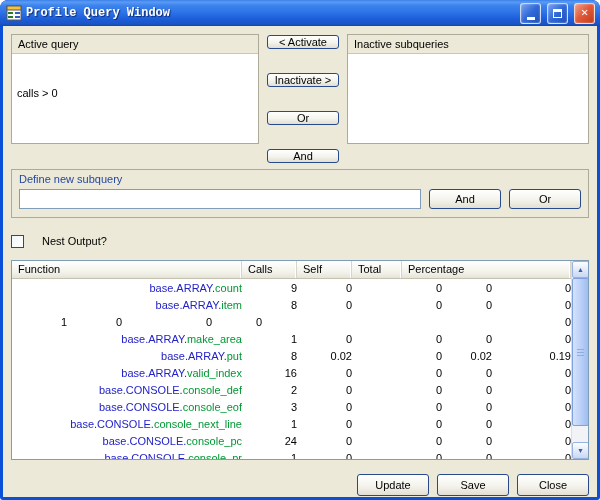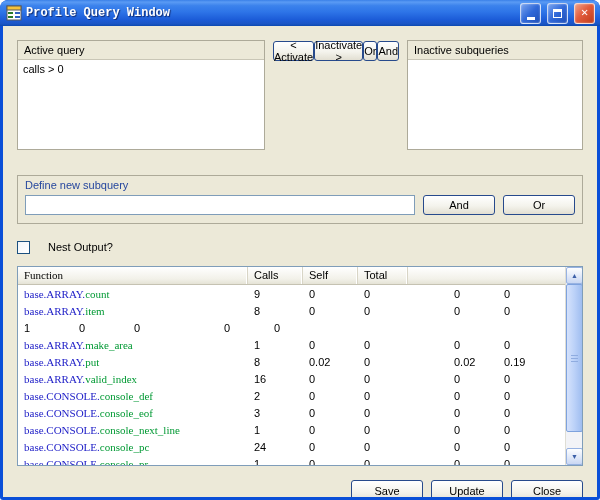--- a/index.html
+++ b/index.html
@@ -36,34 +36,34 @@
     margin-left:2px; cursor:pointer; position:relative;
     background:linear-gradient(135deg,#7AA4F0 0%,#3068D8 50%,#1E4FB8 100%);
     box-shadow:inset 0 0 2px rgba(255,255,255,.5);
   }
   .tb-btn.close { background:linear-gradient(135deg,#F0A088 0%,#E25C3C 45%,#C03A18 100%); }
   .glyph-min { width:8px; height:3px; background:#fff; margin-top:10px; }
   .glyph-max { width:9px; height:9px; border:1px solid #fff; border-top:3px solid #fff; }
   .glyph-close { color:#fff; font-size:12px; font-weight:bold; line-height:1; }
 
   
-  .client { flex:1; background:#ECE9D8; padding:14px; position:relative; overflow:hidden; }
+  .client { flex:1; background:#ECE9D8; padding:8px; position:relative; overflow:hidden; }
 
   .groupbox {
     border:1px solid #ADAA99;
     background:#ECE9D8;
     display:flex; flex-direction:column;
   }
   .group-label { height:18px; padding:3px 0 0 6px; color:#000; }
   .group-list { flex:1; background:#fff; border-top:1px solid #C9C6B6; padding:3px 5px; overflow:hidden; }
-  .query-item { color:#000; }
+  .query-item { color:#000;margin-top:30px; }
 
   .top-row { display:flex; gap:8px; height:110px; }
   .box-active { flex:0 0 248px; }
-  .mid-col { flex:0 0 72px; display:flex; gap:0; padding-top:1px; }
+  .mid-col { flex:0 0 72px; display:flex; flex-direction:column; gap:24px; padding-top:1px; }
   .box-inactive { flex:1; }
 
   .xp-btn {
     height:20px;
     background:linear-gradient(180deg,#FFFFFF 0%,#F4F3EC 55%,#E2DFD2 100%);
     border:1px solid #274A8C;
     border-radius:3px;
     font-family:"Liberation Sans", sans-serif;
     font-size:11px; color:#000;
     display:flex; align-items:center; justify-content:center;
@@ -93,24 +93,24 @@
     margin-top:12px; height:200px;
     border:1px solid #7F9DB9; background:#fff;
     position:relative; overflow:hidden;
   }
   .theader { display:flex; height:18px; margin-right:17px; background:linear-gradient(180deg,#FFFFFF,#F2F1E9 70%,#E5E3D6 100%); border-bottom:1px solid #C5C2B2; }
   .hcell {
     padding:2px 0 0 6px; border-right:1px solid #D8D5C6;
     box-shadow:inset -1px 0 0 #fff;
     white-space:nowrap; overflow:hidden; cursor:default;
   }
-  .tbody { position:absolute; top:18px; left:0; right:17px; bottom:0; overflow:hidden; background:#fff; }
+  .tbody { position:absolute; top:18px; left:0; right:17px; bottom:0; overflow:hidden; background:#fff;text-align:right; }
   .trow { display:flex; height:17px; align-items:center; }
   .tcell { padding-left:6px; white-space:nowrap; overflow:hidden; }
-  .c-fn   { width:230px; flex:0 0 230px;font-family:Liberation Serif, serif; }
+  .c-fn   { width:230px; flex:0 0 230px; }
   .c-calls{ width:55px;  flex:0 0 55px; }
   .c-self { width:55px;  flex:0 0 55px; }
   .c-desc { width:90px;  flex:0 0 90px; }
   .c-total{ width:50px;  flex:0 0 50px; }
   .c-pct  { flex:1; }
   .fn-ns   { color:#2222C8; }
   .fn-name { color:#009933; }
 
   
   .sb { position:absolute; top:0; right:0; width:17px; height:100%; background:#F2F3F7; border-left:1px solid #DFDED5; }
@@ -202,20 +202,21 @@
       <span class="checkbox"></span>
       <span>Nest Output?</span>
     </div>
 
     <div class="table-wrap">
       <div class="theader">
         <div class="hcell c-fn">Function</div>
         <div class="hcell c-calls">Calls</div>
         <div class="hcell c-self">Self</div>
         <div class="hcell c-total">Total</div>
+        <div class="hcell c-pct">Percentage</div>
       </div>
       <div class="tbody">
           <div class="trow">
             <div class="tcell c-fn"><span class="fn-ns">base.ARRAY.</span><span class="fn-name">count</span></div>
             <div class="tcell c-calls">9</div>
             <div class="tcell c-self">0</div>
             <div class="tcell c-desc">0</div>
             <div class="tcell c-total">0</div>
             <div class="tcell c-pct">0</div>
           </div>
@@ -304,19 +305,19 @@
             <span>▲</span>
           </div>
         <div class="sb-thumb"></div>
         <div class="sb-btn sb-down">
             <span>▼</span>
           </div>
       </div>
     </div>
 
     <div class="footer">
+      <button class="xp-btn">Update</button>
       <button class="xp-btn">Save</button>
-      <button class="xp-btn">Update</button>
       <button class="xp-btn">Close</button>
     </div>
 
   </div>
 </div>
 
 </body></html>

